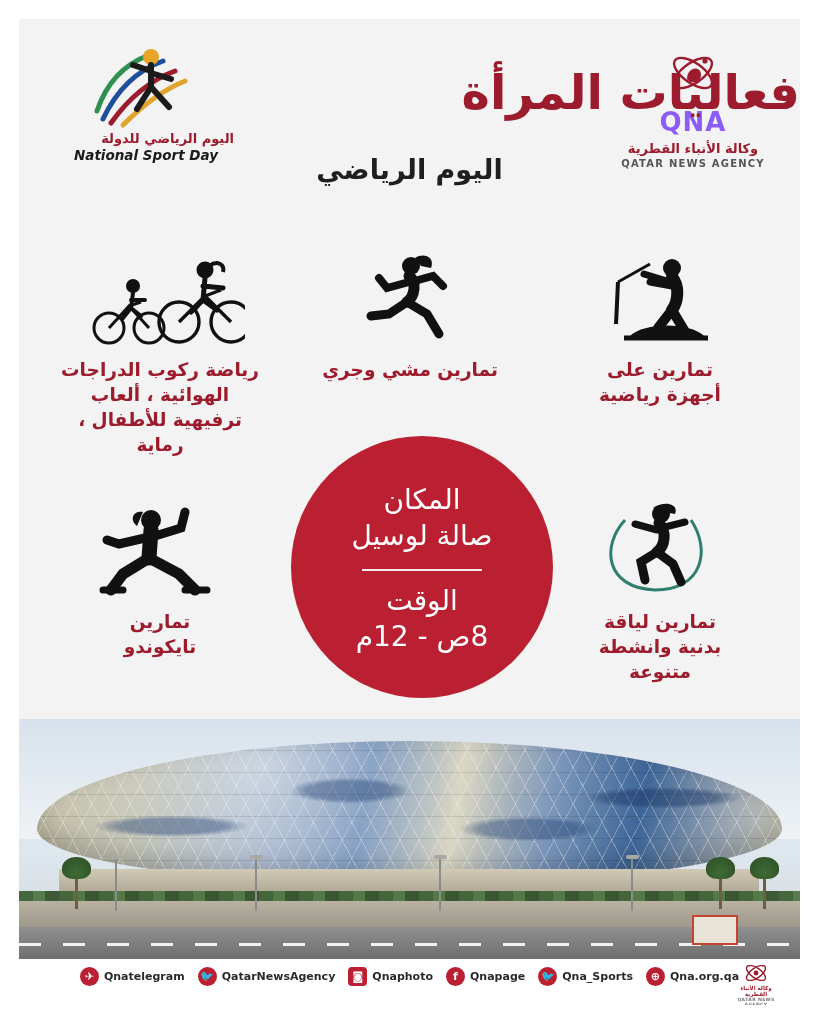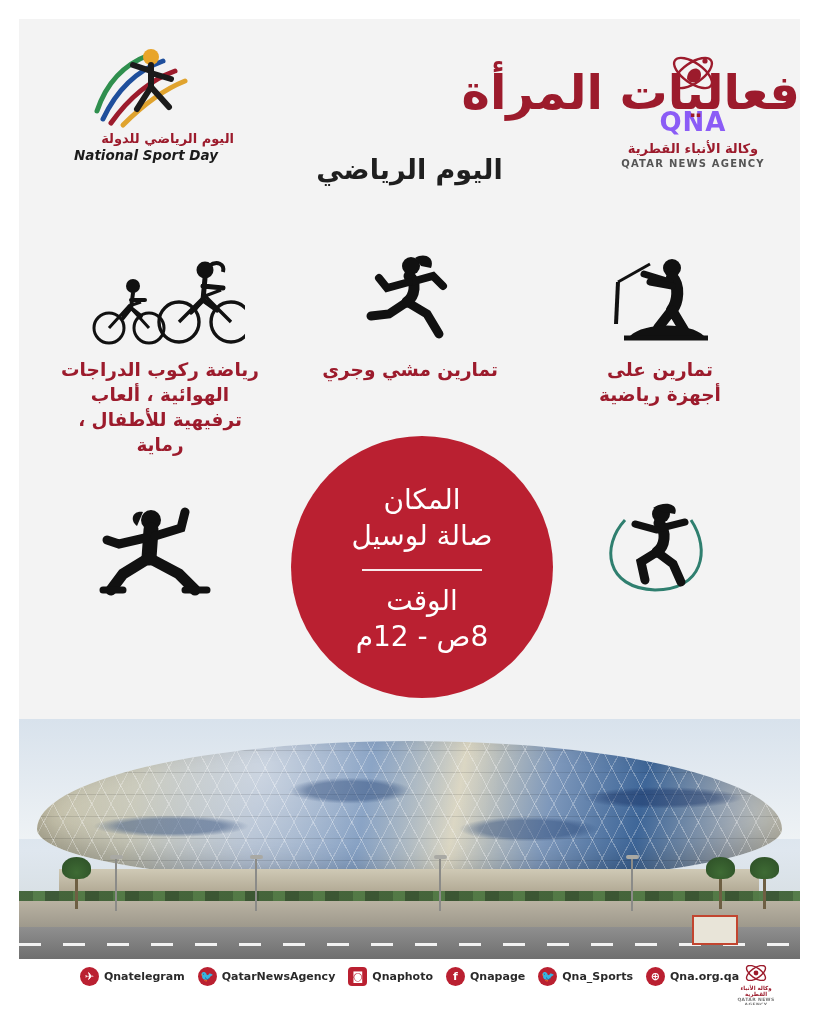--- a/index.html
+++ b/index.html
@@ -457,35 +457,40 @@
             <circle cx="66" cy="16" r="10" fill="#111"></circle>
             <path d="M58 8 C48 6, 44 16, 52 22 Z" fill="#111"></path>
             <path d="M66 26 L64 54" stroke="#111" stroke-width="15" fill="none" stroke-linecap="round"></path>
             <path d="M70 32 L96 24 L100 8" stroke="#111" stroke-width="9" fill="none" stroke-linecap="round"></path>
             <path d="M60 34 L34 40 L22 36" stroke="#111" stroke-width="9" fill="none" stroke-linecap="round"></path>
             <path d="M64 54 L38 70 L26 86" stroke="#111" stroke-width="11" fill="none" stroke-linecap="round"></path>
             <path d="M64 54 L94 70 L110 86" stroke="#111" stroke-width="11" fill="none" stroke-linecap="round"></path>
             <path d="M18 86 L38 86 M100 86 L122 86" stroke="#111" stroke-width="7" stroke-linecap="round"></path>
           </svg>
         </div>
+        <div class="label">تمارين
+تايكوندو</div>
       </div>
 
       <div class="act" id="act-fitness">
         <div class="glyph">
           <svg width="130" height="100" viewBox="0 0 130 100" aria-hidden="true">
             <path d="M30 20 C6 46, 10 88, 60 90 C108 90, 116 50, 96 20" stroke="#2f7f6f" stroke-width="3" fill="none"></path>
             <circle cx="66" cy="14" r="9" fill="#111"></circle>
             <path d="M58 8 C70 0, 84 4, 80 14 L68 12 Z" fill="#111"></path>
             <path d="M64 23 C72 32, 70 46, 62 52" stroke="#111" stroke-width="11" fill="none" stroke-linecap="round"></path>
             <path d="M66 28 L90 22" stroke="#111" stroke-width="7" fill="none" stroke-linecap="round"></path>
             <path d="M62 30 L40 24" stroke="#111" stroke-width="7" fill="none" stroke-linecap="round"></path>
             <path d="M62 52 L78 64 L86 82" stroke="#111" stroke-width="9" fill="none" stroke-linecap="round"></path>
             <path d="M62 52 L46 62 L50 80" stroke="#111" stroke-width="9" fill="none" stroke-linecap="round"></path>
           </svg>
         </div>
+        <div class="label">تمارين لياقة
+بدنية وانشطة
+متنوعة</div>
       </div>
     </div>
 
     <div class="circle">
       <div class="c-line">المكان</div>
       <div class="c-line">صالة لوسيل</div>
       <div class="c-rule"></div>
       <div class="c-line">الوقت</div>
       <div class="c-line">8ص - 12م</div>
     </div>

